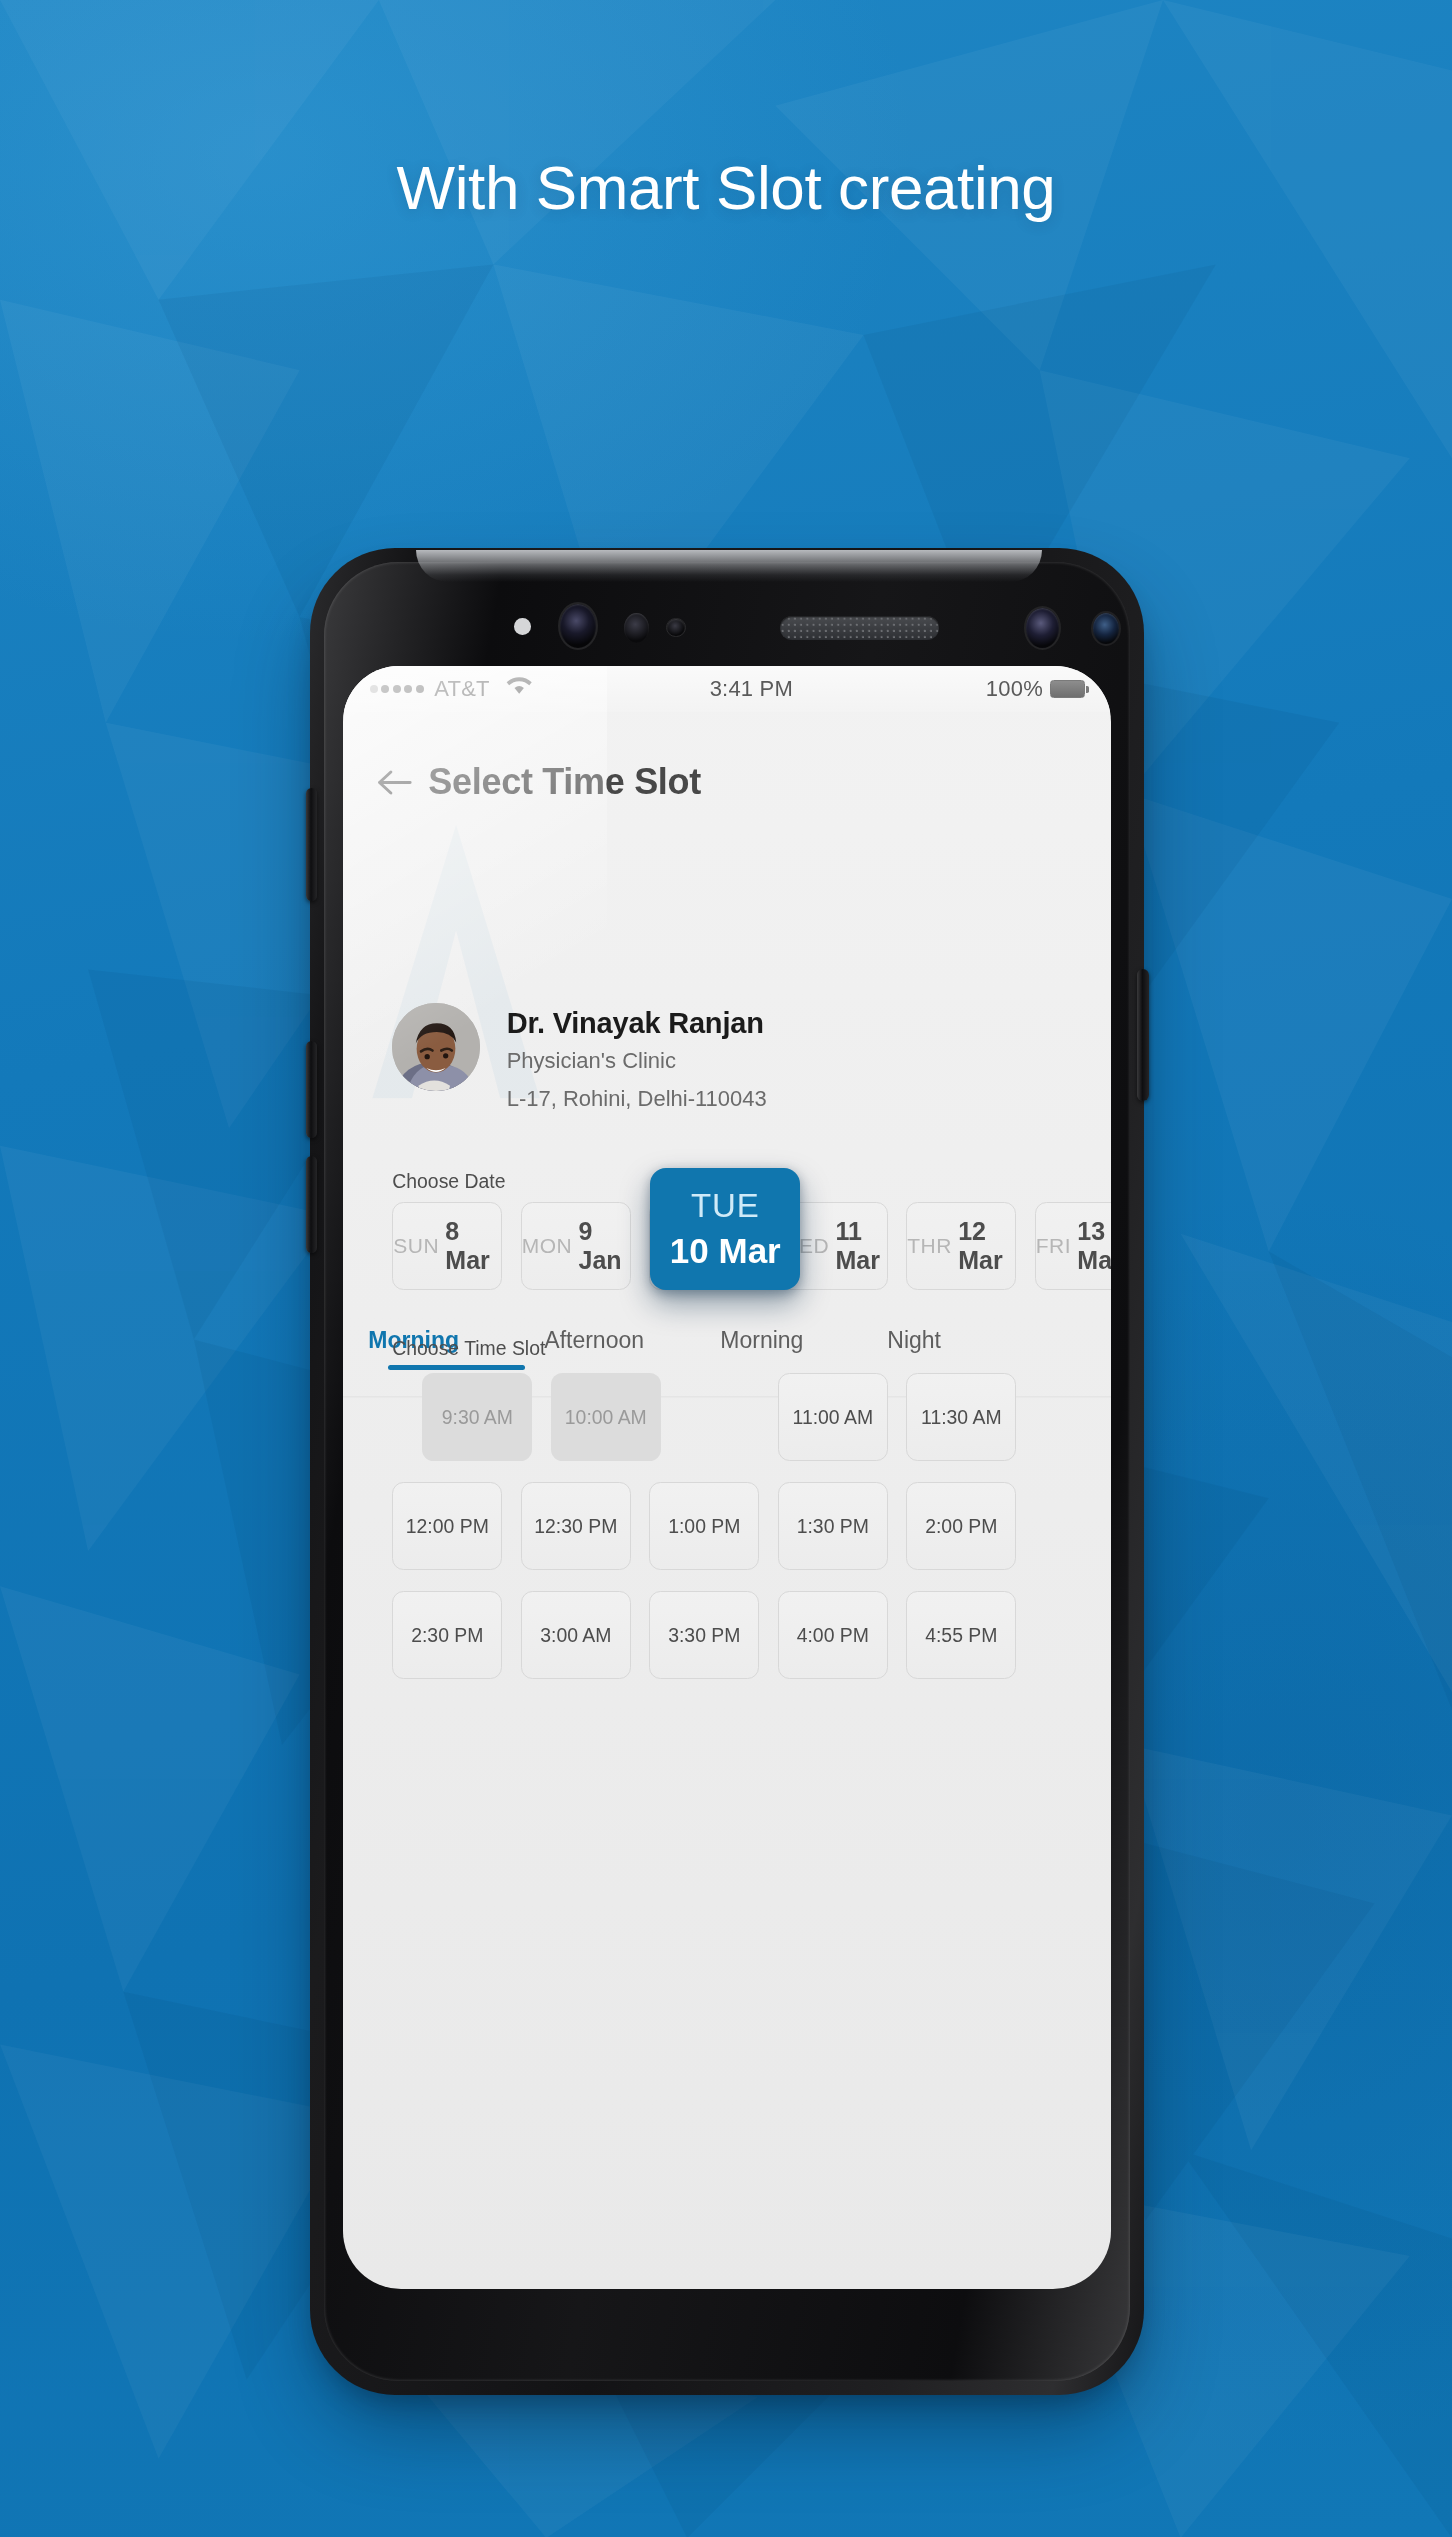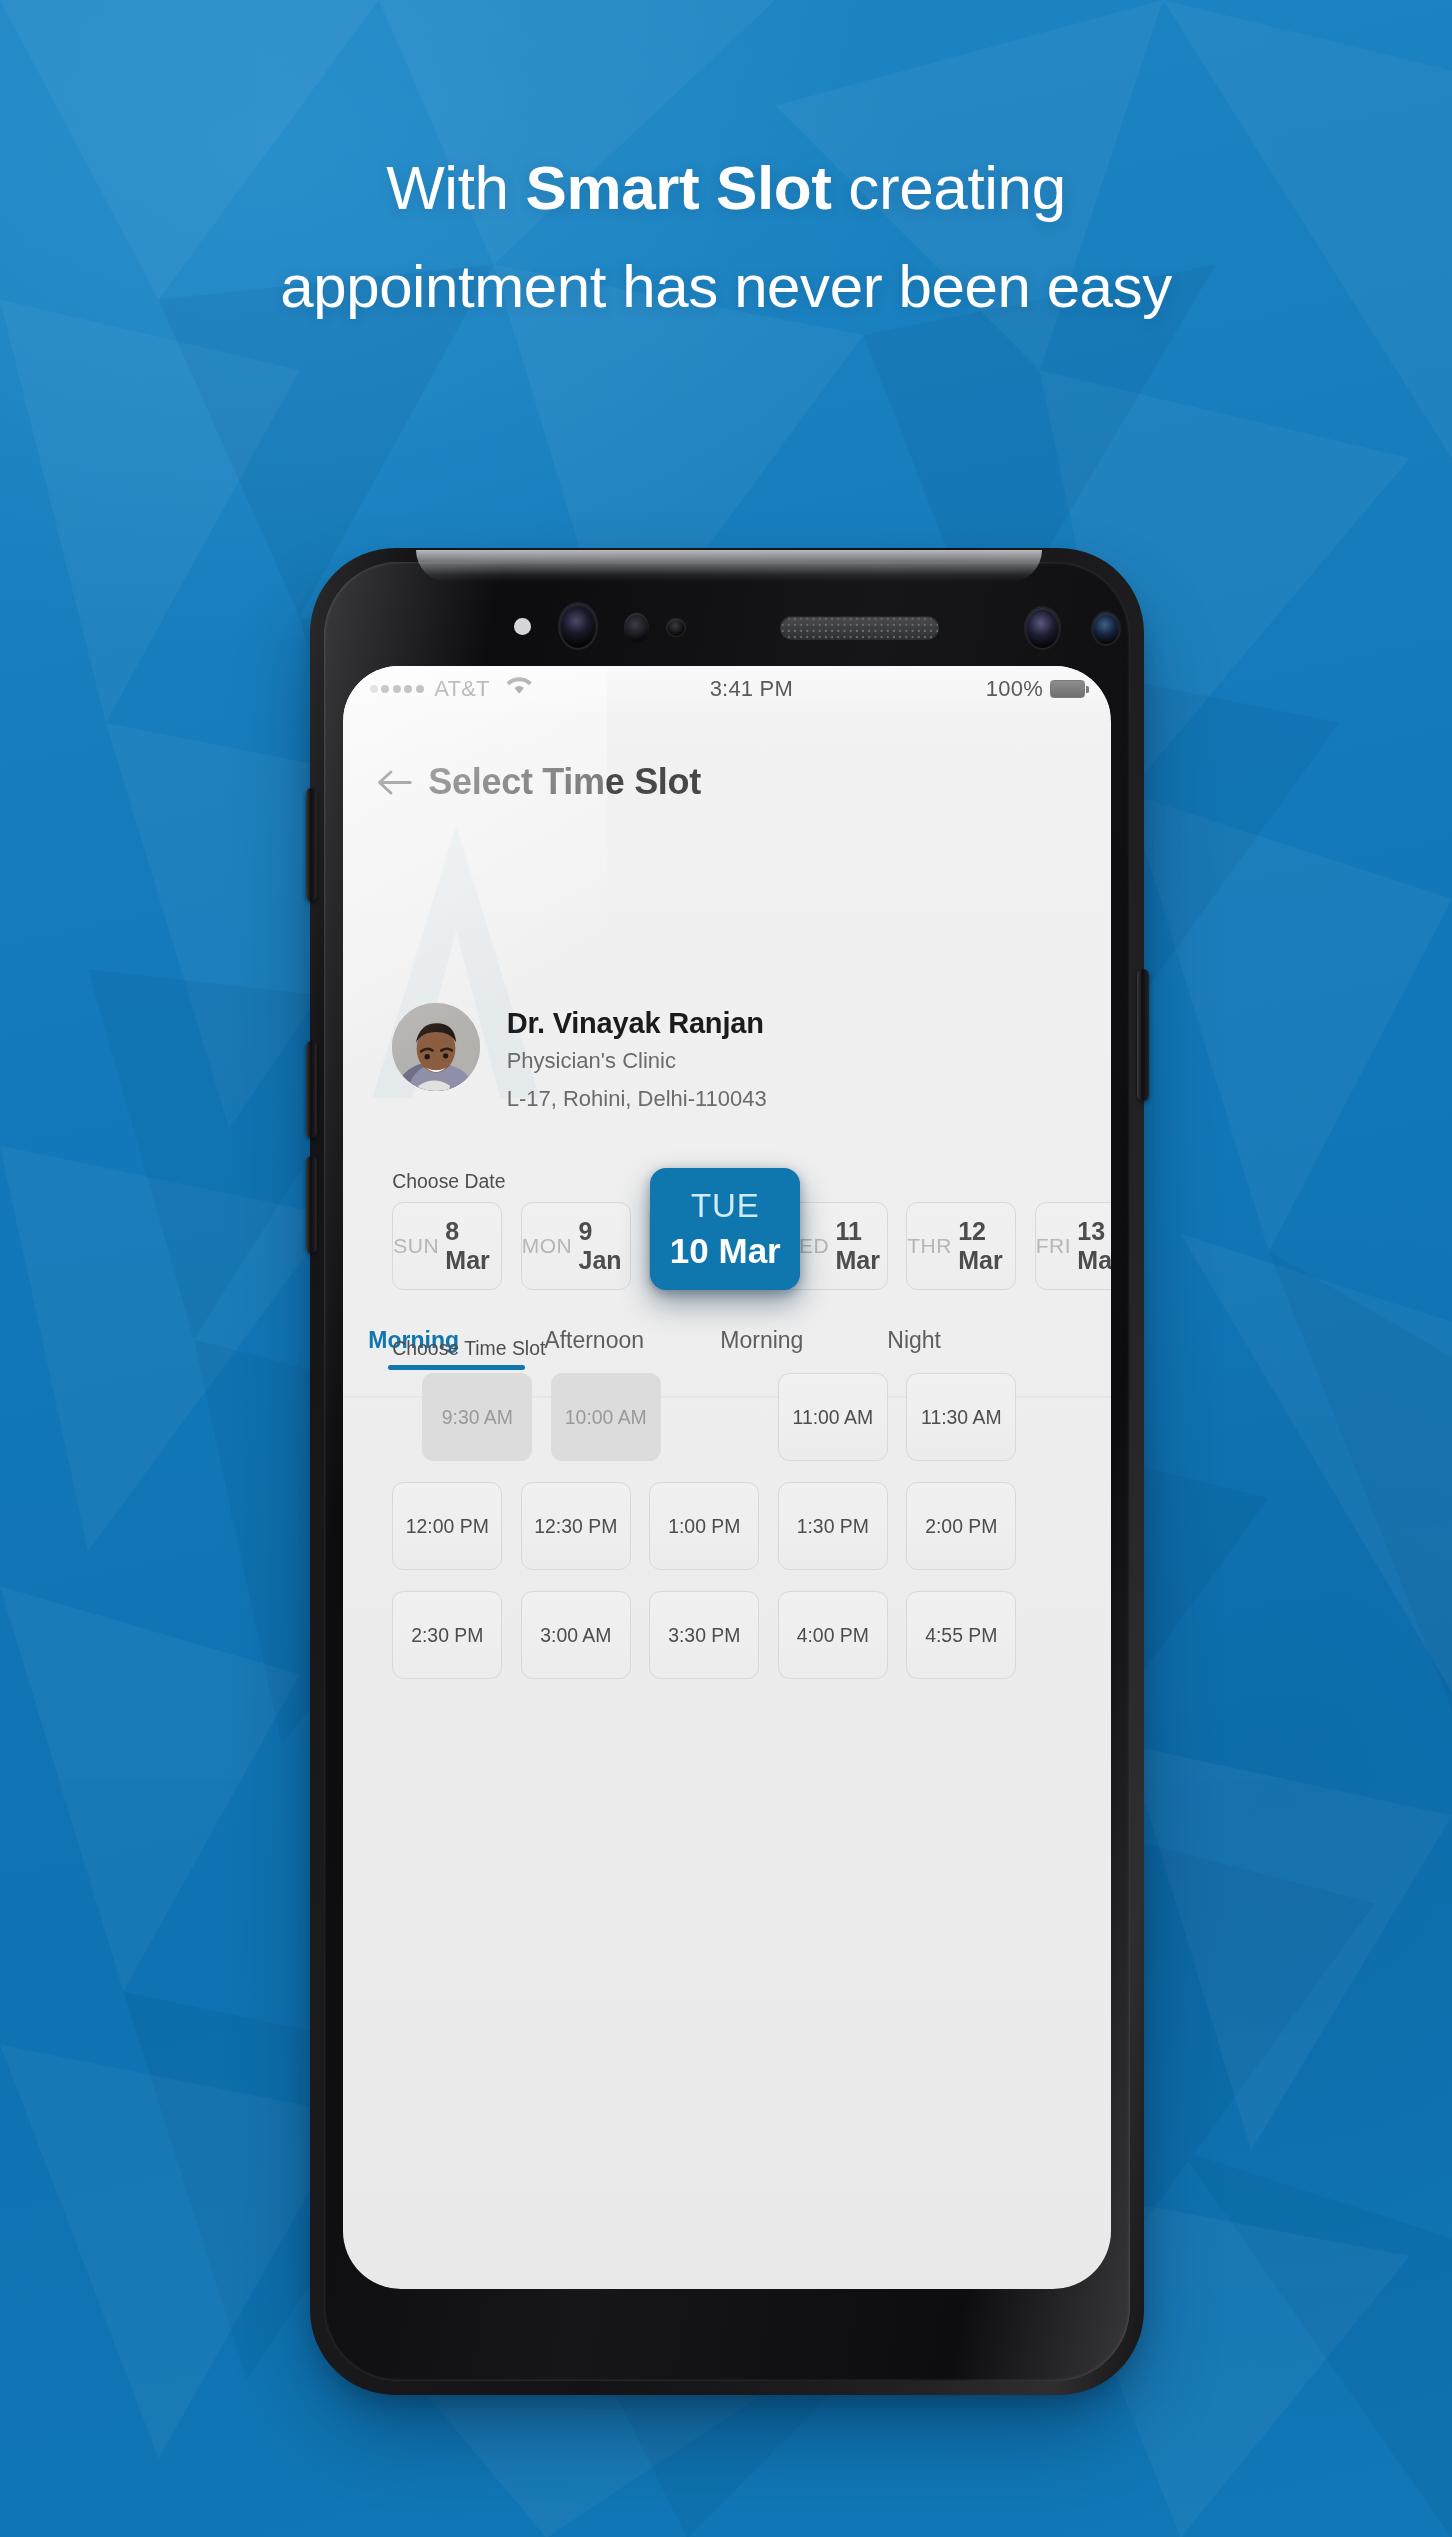--- a/index.html
+++ b/index.html
@@ -22,21 +22,21 @@
 
   
   .headline{
     position:absolute; left:0; right:0; top:148px;
     text-align:center; color:#ffffff;
     line-height:1.30;
     text-shadow:0 1.8px 12.3px rgba(0,40,70,.18);
   }
   .h-line{ font-size:62px; font-weight:400; letter-spacing:-0.4px; }
   .h-line.l2{ font-size:60px; margin-top:19.4px; }
-  .h-strong{ font-weight:700; }
+  .h-strong{ font-weight:400; }
 
   
   #phone{
     position:absolute;
     left:305px; top:541px;
     width:844px; height:1861px;
   }
   .phone-shadow{
     position:absolute; left:12.3px; top:23px; width:819px; height:1827px;
     border-radius:81px;
@@ -242,21 +242,20 @@
       <polygon points="140,2260 520,2340 280,2700"></polygon>
       <polygon points="1180,2060 1560,2160 1300,2520"></polygon>
       <polygon points="620,2560 1020,2640 780,2880"></polygon>
       <polygon points="1340,2440 1648,2540 1648,2880"></polygon>
     </g>
   </svg>
 </div>
 
 <div class="headline">
   <div class="h-line"><span>With </span><span class="h-strong">Smart Slot</span><span> creating</span></div>
-  <div class="h-line l2">appointment has never been easy</div>
 </div>
 
 <div id="phone">
   <div class="phone-shadow"></div>
   <div class="phone-body">
     <div class="phone-rim"></div>
     <div class="phone-gloss-top"></div>
 
     <div class="btn-side btn-bixby"></div>
     <div class="btn-side btn-voldn"></div>

